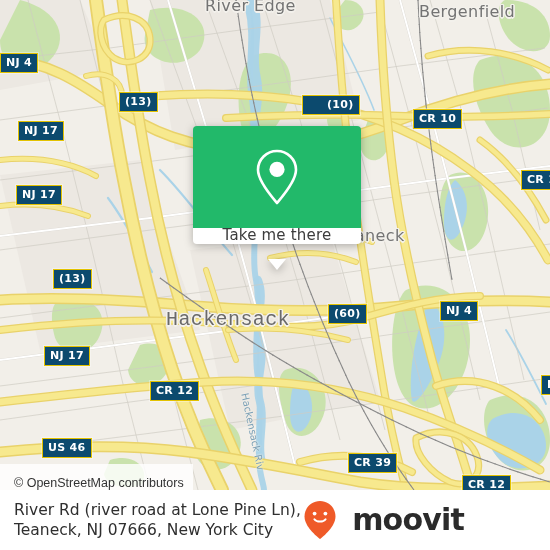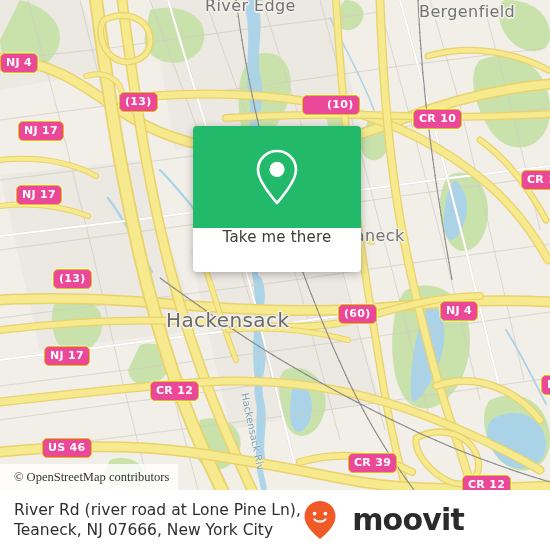--- a/index.html
+++ b/index.html
@@ -56,23 +56,23 @@
     font-size: 10px;
     font-family: "DejaVu Sans", sans-serif;
     white-space: nowrap;
     transform-origin: left top;
     text-shadow: 0 0 2px #f3f1ec, 0 0 2px #f3f1ec;
   }
 
   
   .shield {
     position: absolute;
-    background: #ec4899;
+    background: #0c4a6e;
     border: 1.5px solid #e3c200;
-    border-radius: 5px;
+    border-radius: 0;
     color: #ffffff;
     font-size: 11px;
     font-weight: 700;
     font-family: "DejaVu Sans", sans-serif;
     line-height: 1;
     padding: 3px 5px 4px 5px;
     white-space: nowrap;
     text-align: center;
     box-shadow: 0 0 0 1px rgba(255,255,255,0.35);
     letter-spacing: 0.3px;
@@ -87,25 +87,25 @@
     filter: drop-shadow(0 2px 4px rgba(0,0,0,0.28));
   }
   #popup-top {
     height: 102px;
     border-radius: 4px 4px 0 0;
     display: flex;
     align-items: center;
     justify-content: center;
   }
   #popup-bottom {
-    height: 44px;
+    height: 16px;
     background: #ffffff;
     border-radius: 0 0 4px 4px;
     display: flex;
-    align-items: flex-start;
+    align-items: flex-end;
     justify-content: center;
   }
   #popup-label {
     color: #3c3c3c;
     font-size: 15px;
     font-family: "DejaVu Sans", sans-serif;
     letter-spacing: 0.2px;
   }
   #popup-tail {
     position: absolute;
@@ -119,25 +119,25 @@
   }
 
   
   #attribution {
     position: absolute;
     left: 0;
     bottom: 0;
     height: 26px;
     padding: 0 9px 0 14px;
     display: flex;
-    align-items: center;
+    align-items: flex-end;
     background: rgba(255,255,255,0.82);
     color: #333333;
     font-size: 12.5px;
-    font-family: Liberation Serif, serif;
+    font-family: Liberation Sans, sans-serif;
     white-space: nowrap;
   }
 
   
   #footer {
     position: absolute;
     left: 0;
     top: 490px;
     width: 480px;
     height: 60px;
@@ -333,33 +333,33 @@
         <path class="rl" d="M160,278 C196,304 232,330 268,352 C310,378 352,400 392,420 C440,444 496,466 550,482"></path>
         <path class="rl2" d="M160,278 C196,304 232,330 268,352 C310,378 352,400 392,420 C440,444 496,466 550,482" stroke-width="4"></path>
         <path class="rl" d="M418,0 C420,46 424,92 430,138 C436,186 444,234 452,280"></path>
         <path class="rl2" d="M418,0 C420,46 424,92 430,138 C436,186 444,234 452,280" stroke-width="4"></path>
       </g>
     </svg>
 
     <div class="place-label place-town" style="left:205px; top:-4px;">River Edge</div>
     <div class="place-label place-town" style="left:419px; top:2px;">Bergenfield</div>
     <div class="place-label place-town" style="left:337px; top:226px;">Teaneck</div>
-    <div class="place-label place-city" style="left:166px; top:308px;">Hackensack</div>
+    <div class="place-label place-city" style="left:166px; top:308px;font-family:Liberation Mono, monospace;">Hackensack</div>
 
     <div class="river-label" style="left:250px; top:392px; transform: rotate(78deg);">Hackensack Riv</div>
 
     <div class="shield" style="left:0px;   top:53px;">NJ 4</div>
     <div class="shield" style="left:18px;  top:121px;">NJ 17</div>
     <div class="shield" style="left:119px; top:92px;">(13)</div>
     <div class="shield" style="left:302px; top:95px;padding-left:24px;">(10)</div>
     <div class="shield" style="left:413px; top:109px;">CR 10</div>
     <div class="shield" style="left:16px;  top:185px;">NJ 17</div>
     <div class="shield" style="left:521px; top:170px;">CR 10</div>
     <div class="shield" style="left:53px;  top:269px;">(13)</div>
-    <div class="shield" style="left:338px; top:304px;">(60)</div>
+    <div class="shield" style="left:328px; top:304px;">(60)</div>
     <div class="shield" style="left:440px; top:301px;">NJ 4</div>
     <div class="shield" style="left:44px;  top:346px;">NJ 17</div>
     <div class="shield" style="left:150px; top:381px;">CR 12</div>
     <div class="shield" style="left:42px;  top:438px;">US 46</div>
     <div class="shield" style="left:348px; top:453px;">CR 39</div>
     <div class="shield" style="left:462px; top:475px;">CR 12</div>
     <div class="shield" style="left:541px; top:375px;">N</div>
 
     <div id="popup">
       <div id="popup-top" style="background:#22b96a;">

